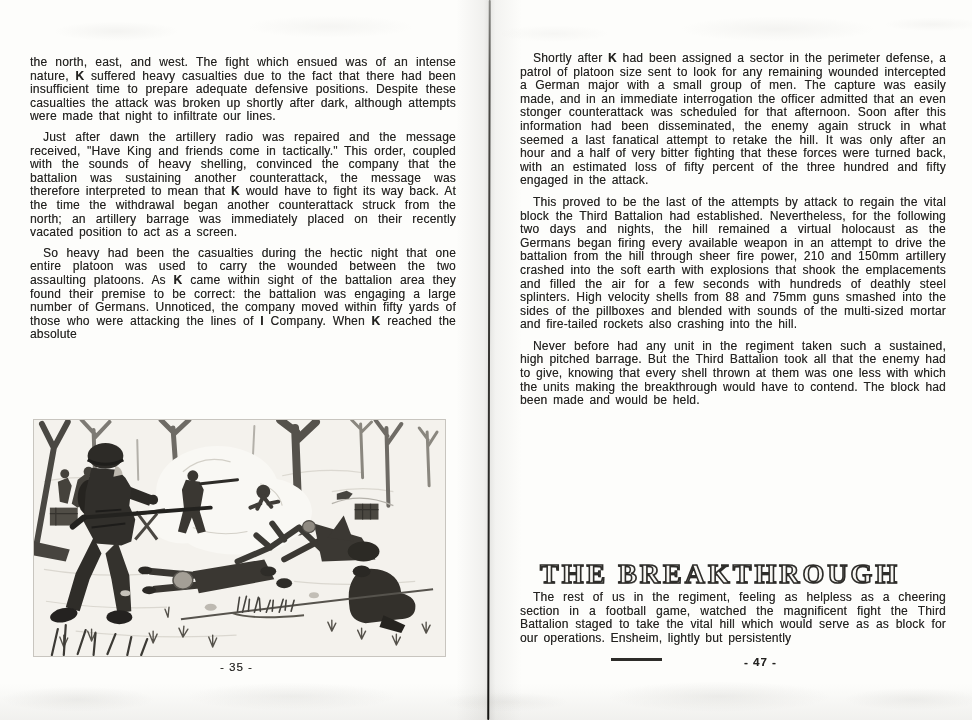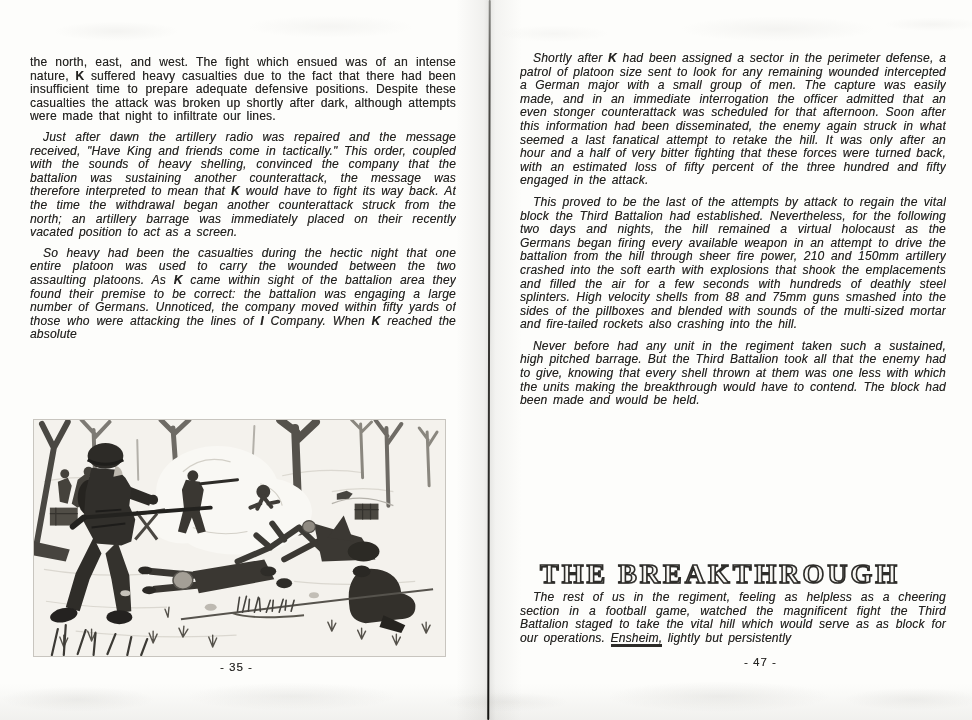--- a/index.html
+++ b/index.html
@@ -47,25 +47,25 @@
   .left-text  { left:30px;  top:56px; width:426px; height:362px; overflow:hidden; }
   .right-text { left:520px; top:52px; width:426px; height:492px; overflow:hidden; }
   .para {
     margin:0 0 7px 0;
     font-size:12px; line-height:13.6px;
     letter-spacing:.2px; word-spacing:2px;
     text-align:justify; color:#232220;
     text-shadow:.2px .2px .35px rgba(60,58,54,.55);
   }
   .right-text .para { margin-bottom:8px; }
-  .indent { text-indent:13px;font-style:italic; }
+  .indent { text-indent:13px; }
   .para b { font-weight:bold; }
   .hand-underline {
     background:linear-gradient(#2d2c29,#2d2c29) left bottom/100% 3px no-repeat;
-    padding-bottom:2px;
+    padding-bottom:16px;
   }
 
   .section-heading {
     position:absolute; left:532px; top:550px; margin:8px;
     font-family:"Liberation Serif", serif;
     font-size:28px; font-weight:bold; letter-spacing:3px;
     color:#2c2b28; white-space:nowrap;
   }
   @supports (-webkit-text-stroke: 1px black) {
     .section-heading {
@@ -74,21 +74,21 @@
     }
   }
 
   .closing { position:absolute; left:520px; top:591px; width:426px; }
 
   .page-number {
     position:absolute; font-size:11.5px; letter-spacing:1px; color:#232220;
     text-shadow:.2px .2px .35px rgba(60,58,54,.5);
   }
   .pn-left  { left:30px; width:413px; top:661px; text-align:center; }
-  .pn-right { left:744px; top:656px; }
+  .pn-right { left:744px; top:656px;font-weight:bold; }
 
   
   .illustration {
     position:absolute; left:33px; top:419px; width:413px; height:238px; margin:0;
     background:#f4f2ed; border:1px solid #c8c5bf; box-sizing:border-box; overflow:hidden;
   }
   .illustration svg { display:block; width:100%; height:100%; }
 </style>
 </head>
 <body>

